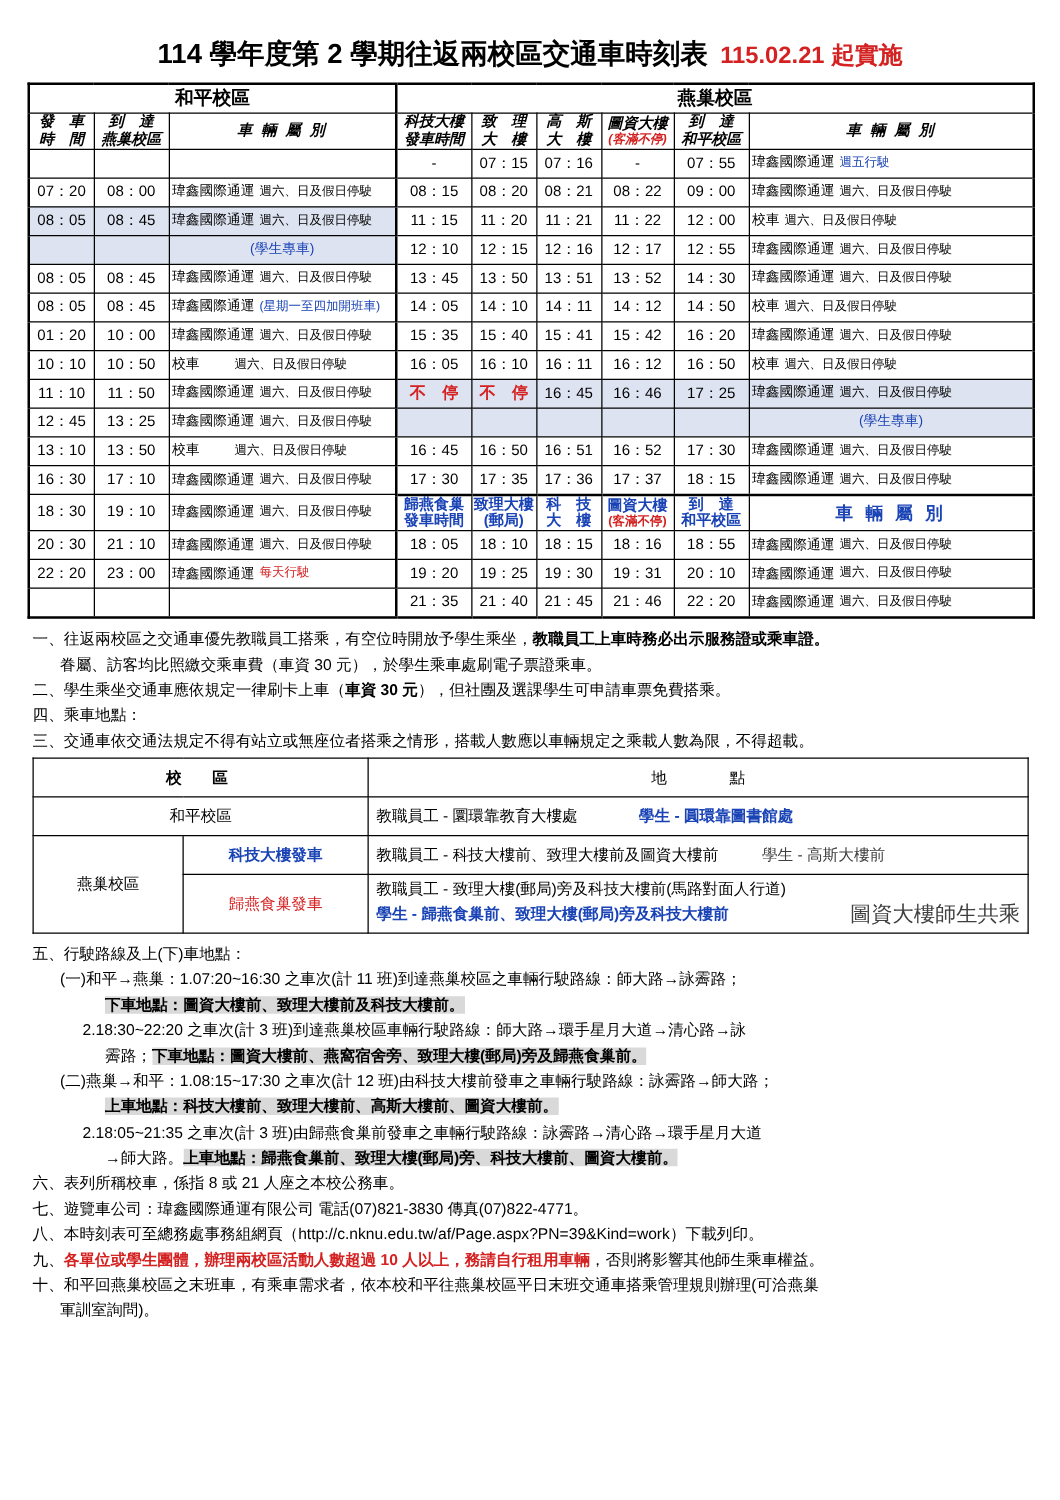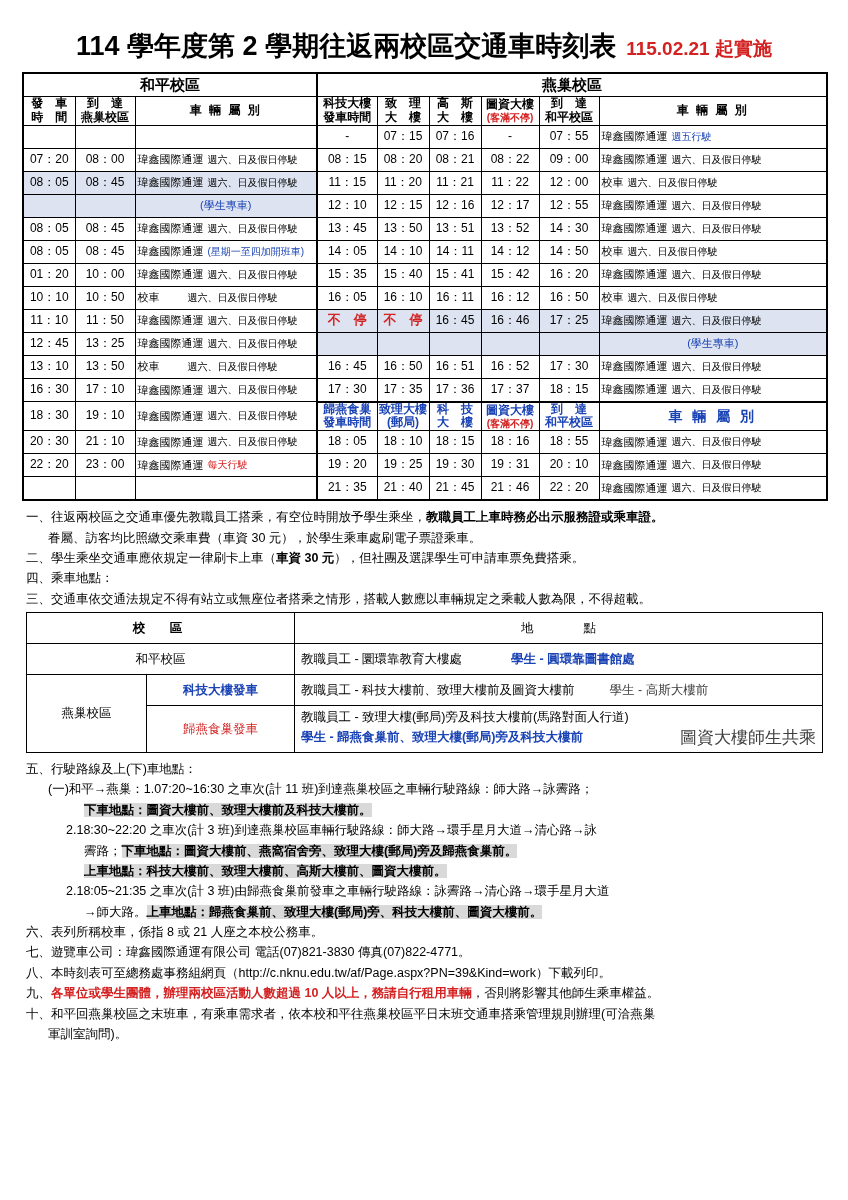--- a/index.html
+++ b/index.html
@@ -11,41 +11,41 @@
     position:relative;
     overflow:hidden;
   }
   .page{width:848px;height:1200px;position:relative;padding:0;box-sizing:border-box;}
 
   
   .title-row{
     display:flex;justify-content:center;align-items:baseline;
     gap:10px;padding-top:28px;padding-bottom:8px;
   }
-  .title-main{font-size:27px;font-weight:bold;letter-spacing:0px;}
+  .title-main{font-size:22px;font-weight:bold;letter-spacing:0px;}
   .title-date{font-size:19px;font-weight:bold;color:#d42121;}
 
   
   .tt-wrap{margin:0 22px;}
   table.tt{
     border-collapse:collapse;
     width:804px;
     table-layout:fixed;
     font-size:11px;
   }
   table.tt td,table.tt th{
     border:1px solid #000;
     padding:0;
     text-align:center;
     vertical-align:middle;
     height:22px;
     line-height:1.15;
   }
   .hdr-campus{font-size:15px;font-weight:bold;height:26px;}
-  .hdr-sub{font-size:12px;font-weight:bold;height:42px;line-height:1.25;}
+  .hdr-sub{font-size:12px;font-weight:bold;height:42px;line-height:1.25;font-style:italic;}
   .hdr-sub .red{color:#d42121;font-size:10px;font-weight:bold;}
   .time{font-size:12px;}
   .vhbar{border-left:2px solid #000 !important;}
   .thick-top{border-top:2px solid #000 !important;}
   .outer-l{border-left:2px solid #000 !important;}
   .outer-r{border-right:2px solid #000 !important;}
   .outer-t{border-top:2px solid #000 !important;}
   .outer-b{border-bottom:2px solid #000 !important;}
 
   
@@ -558,20 +558,23 @@
     </p>
     <p class="ind3">
       <span class="hl b">下車地點：圖資大樓前、致理大樓前及科技大樓前。</span>
     </p>
     <p class="ind2">
       <span>2.18:30~22:20 之車次(計 3 班)到達燕巢校區車輛行駛路線：師大路→環手星月大道→清心路→詠</span>
     </p>
     <p class="ind3">
       <span>霽路；</span><span class="hl b">下車地點：圖資大樓前、燕窩宿舍旁、致理大樓(郵局)旁及歸燕食巢前。</span>
     </p>
+    <p class="ind1">
+      <span>(二)燕巢→和平：1.08:15~17:30 之車次(計 12 班)由科技大樓前發車之車輛行駛路線：詠霽路→師大路；</span>
+    </p>
     <p class="ind3">
       <span class="hl b">上車地點：科技大樓前、致理大樓前、高斯大樓前、圖資大樓前。</span>
     </p>
     <p class="ind2">
       <span>2.18:05~21:35 之車次(計 3 班)由歸燕食巢前發車之車輛行駛路線：詠霽路→清心路→環手星月大道</span>
     </p>
     <p class="ind3">
       <span>→師大路。</span><span class="hl b">上車地點：歸燕食巢前、致理大樓(郵局)旁、科技大樓前、圖資大樓前。</span>
     </p>
     <p>六、表列所稱校車，係指 8 或 21 人座之本校公務車。</p>

